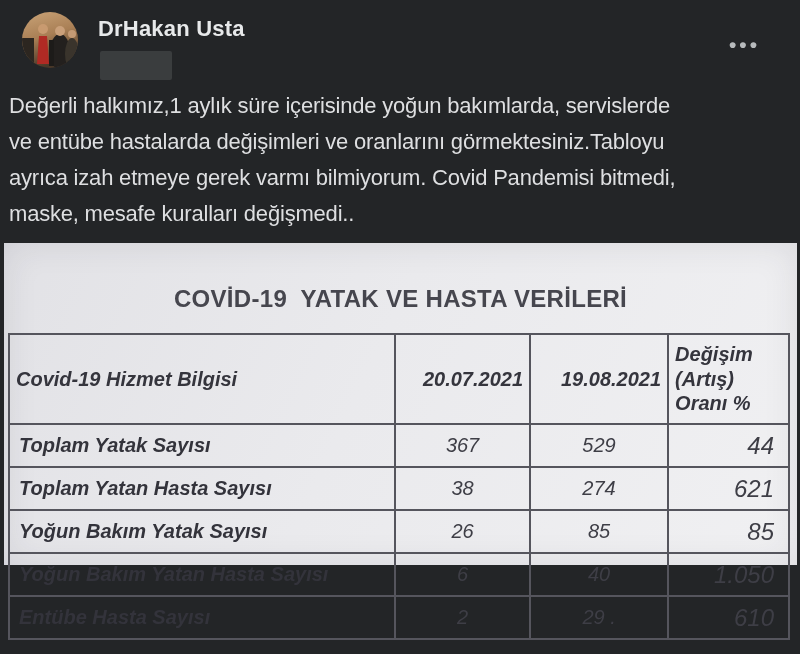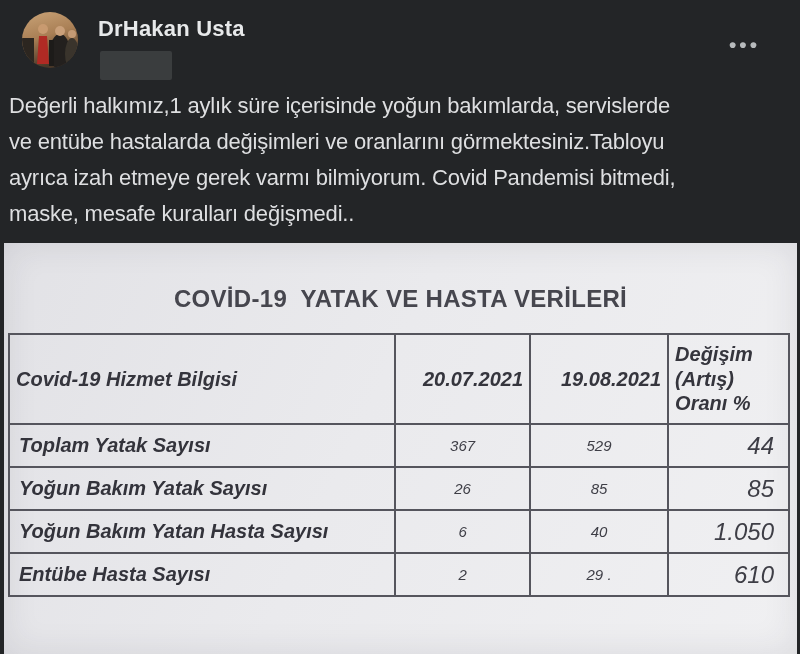--- a/index.html
+++ b/index.html
@@ -43,21 +43,21 @@
     position: absolute; left: 9px; top: 88px;
     width: 786px;
     color: #dedfe1; font-size: 22px; line-height: 36px;
     letter-spacing: -0.2px;
     white-space: pre-line;
   }
 
   
   .photo {
     position: absolute; left: 4px; top: 243px;
-    width: 793px; height: 411px;
+    width: 793px; height: 322px;
     background: linear-gradient(115deg, #e2e2e6 0%, #eaeaed 45%, #f0f0f2 100%);
     box-shadow: inset 0 0 34px rgba(40,40,55,0.10);
     cursor: pointer;
   }
   .photo-title {
     position: absolute; left: 0; top: 42px; width: 100%;
     text-align: center;
     color: #46464e; font-size: 24px; font-weight: bold;
     letter-spacing: 0.3px;
     white-space: pre-wrap;
@@ -85,21 +85,21 @@
   td.date-hdr { text-align: right; padding-right: 8px; font-size: 21px; }
   td.pct-hdr {
     text-align: left; padding-left: 5px; vertical-align: middle;
     font-size: 19px; line-height: 1.22; white-space: pre-line;
   }
   tr.row { height: 43px; margin-top: 20px; }
   tr.row td.lbl {
     text-align: left; padding-left: 9px;
     font-weight: bold; color: #33333b; font-size: 20px;
   }
-  tr.row td.num { text-align: center; font-size: 15px; color: #3e3e46; }
+  tr.row td.num { text-align: center; font-size: 20px; color: #3e3e46; }
   tr.row td.pct { text-align: right; padding-right: 14px; font-size: 24px; color: #3e3e46; padding-left: 44px; }
 </style>
 </head>
 <body>
 
 <div id="canvas">
 
   <div class="avatar">
     <svg width="56" height="56" viewBox="0 0 56 56">
       <defs>
@@ -152,20 +152,26 @@
 (Artış)
 Oranı %</td>
         </tr>
         <tr class="row">
           <td class="lbl">Toplam Yatak Sayısı</td>
           <td class="num">367</td>
           <td class="num">529</td>
           <td class="pct">44</td>
         </tr>
         <tr class="row">
+          <td class="lbl">Toplam Yatan Hasta Sayısı</td>
+          <td class="num">38</td>
+          <td class="num">274</td>
+          <td class="pct">621</td>
+        </tr>
+        <tr class="row">
           <td class="lbl">Yoğun Bakım Yatak Sayısı</td>
           <td class="num">26</td>
           <td class="num">85</td>
           <td class="pct">85</td>
         </tr>
         <tr class="row">
           <td class="lbl">Yoğun Bakım Yatan Hasta Sayısı</td>
           <td class="num">6</td>
           <td class="num">40</td>
           <td class="pct">1.050</td>

